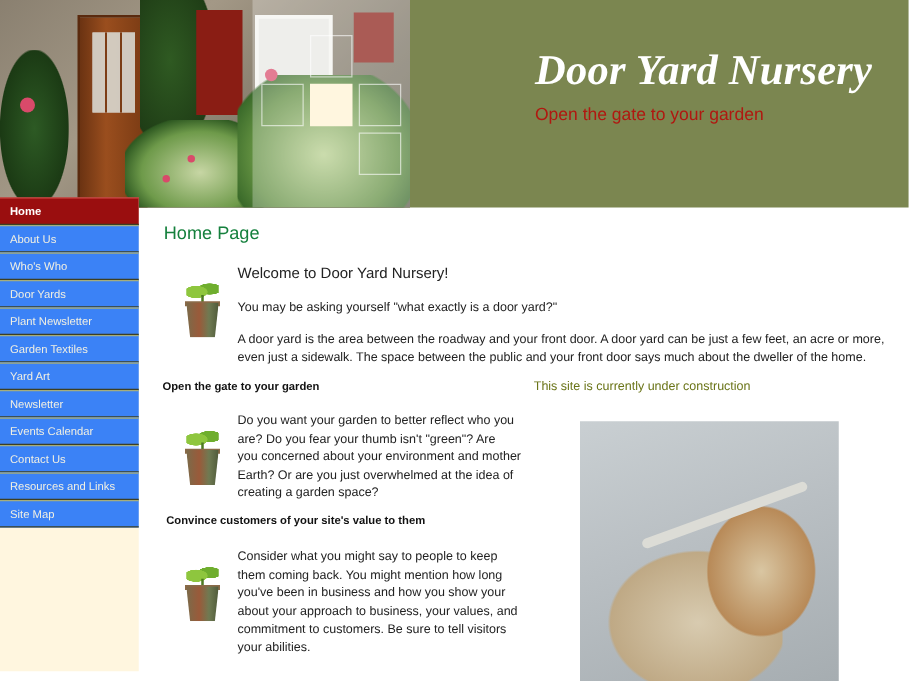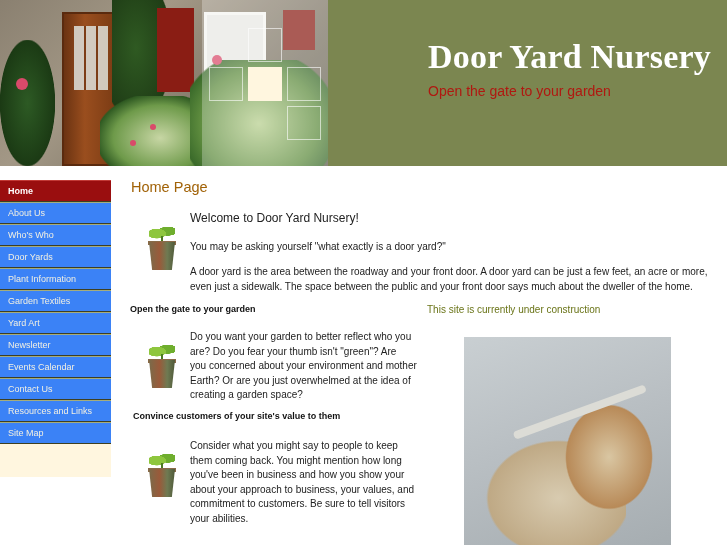--- a/index.html
+++ b/index.html
@@ -13,30 +13,30 @@
   .photo .shutter2 { position:absolute; left:283px; top:10px; width:32px; height:40px; background:#8a1d14; }
   .photo .window { position:absolute; left:204px; top:12px; width:62px; height:76px; background:#e8e8e4; border:3px solid #f4f4f0; box-sizing:border-box; }
   .photo .ivy { position:absolute; left:112px; top:0; width:60px; height:120px; background:radial-gradient(ellipse at 40% 40%,#2f5a22,#1f3d16 70%,transparent 72%); }
   .photo .bush1 { position:absolute; left:0; top:40px; width:55px; height:126px; background:radial-gradient(ellipse at 50% 50%,#2d5a24,#1b3a14 70%,transparent 72%); }
   .photo .bush2 { position:absolute; left:100px; top:96px; width:120px; height:70px; background:radial-gradient(ellipse at 50% 60%,#c7d6a4,#6e9a4a 55%,#2f5a22 75%,transparent 77%); }
   .photo .bush3 { position:absolute; left:190px; top:60px; width:138px; height:106px; background:radial-gradient(ellipse at 50% 60%,#b7cf8e,#5e8c3e 60%,#3a6a2a 80%,transparent 82%); }
   .photo .fade { position:absolute; left:202px; top:0; width:126px; height:166px; background:rgba(255,255,255,.28); }
   .photo .flower { position:absolute; width:12px; height:12px; border-radius:50%; background:#d94a6a; }
   .photo .sq { position:absolute; border:1px solid rgba(255,255,255,.6); box-sizing:border-box; }
   .photo .sq.fill { background:#fff6df; border:none; }
-  .site-title { position:absolute; left:428px; top:38px; color:#ffffff; font-family:"Liberation Serif", serif; font-weight:bold; font-size:34px; letter-spacing:0.2px; white-space:nowrap; }
+  .site-title { position:absolute; left:428px; top:38px; color:#ffffff; font-family:"Liberation Serif", serif; font-style:italic; font-weight:bold; font-size:34px; letter-spacing:0.2px; white-space:nowrap; }
   .tagline { position:absolute; left:428px; top:83px; color:#b01810; font-size:14px; white-space:nowrap; }
 
-  .sidebar { position:absolute; left:0; top:180px; width:111px; height:297px; background:#fff6df; }
+  .sidebar { position:absolute; left:0; top:158px; width:111px; height:379px; background:#fff6df; }
   .nav { list-style:none; margin:0; padding:0; }
   .nav li { height:20px; line-height:20px; border-bottom:1.5px solid #3d3f22; border-top:0.5px solid #a5ad7c; background:#3b82f6; color:#f2f0e2; font-size:9px; padding-left:8px; box-sizing:content-box; cursor:pointer; white-space:nowrap; }
   .nav li.active { background:#9a0e0f; color:#ffffff; font-weight:bold; border-top-color:#c23a36; }
 
   .main { position:absolute; left:111px; top:166px; width:616px; height:379px; }
-  .page-title { position:absolute; left:20px; top:13px; font-size:14.5px; color:#a16207; }
+  .page-title { position:absolute; left:20px; top:13px; font-size:14.5px; color:#15803d; }
   .pot { position:absolute; width:34px; height:48px; }
   .pot .leaves { position:absolute; left:4px; top:0; width:26px; height:16px; background:radial-gradient(ellipse at 30% 60%,#8ec63e 0 35%,transparent 37%),radial-gradient(ellipse at 72% 45%,#6fae2e 0 35%,transparent 37%); }
   .pot .stem { position:absolute; left:16px; top:12px; width:2px; height:8px; background:#4c7a22; }
   .pot .body { position:absolute; left:4px; top:18px; width:26px; height:28px; background:linear-gradient(90deg,#7a6b4a,#9a5a3a 40%,#6f7a52 70%,#4f5a3a); clip-path:polygon(0 0,100% 0,88% 100%,12% 100%); }
   .pot .rim { position:absolute; left:3px; top:17px; width:28px; height:4px; background:#8a6a48; }
   .welcome { position:absolute; left:79px; top:45px; font-size:12px; color:#222; }
   .para { position:absolute; font-size:10px; color:#222; line-height:14.5px; }
   .sec-head { position:absolute; font-size:9px; font-weight:bold; color:#111; white-space:nowrap; }
   .construction { position:absolute; left:316px; top:138px; font-size:10px; color:#6a7418; white-space:nowrap; }
   .gloves { position:absolute; left:353px; top:171px; width:207px; height:208px; background:linear-gradient(160deg,#c9cfd2 0%,#b9bfc3 45%,#a6adb1 100%); overflow:hidden; }
@@ -74,21 +74,21 @@
   <div class="site-title">Door Yard Nursery</div>
   <div class="tagline">Open the gate to your garden</div>
 </div>
 
 <div class="sidebar">
   <ul class="nav">
     <li class="active">Home</li>
     <li>About Us</li>
     <li>Who's Who</li>
     <li>Door Yards</li>
-    <li>Plant Information</li>
+    <li>Plant Newsletter</li>
     <li>Garden Textiles</li>
     <li>Yard Art</li>
     <li>Newsletter</li>
     <li>Events Calendar</li>
     <li>Contact Us</li>
     <li>Resources and Links</li>
     <li>Site Map</li>
   </ul>
 </div>
 

